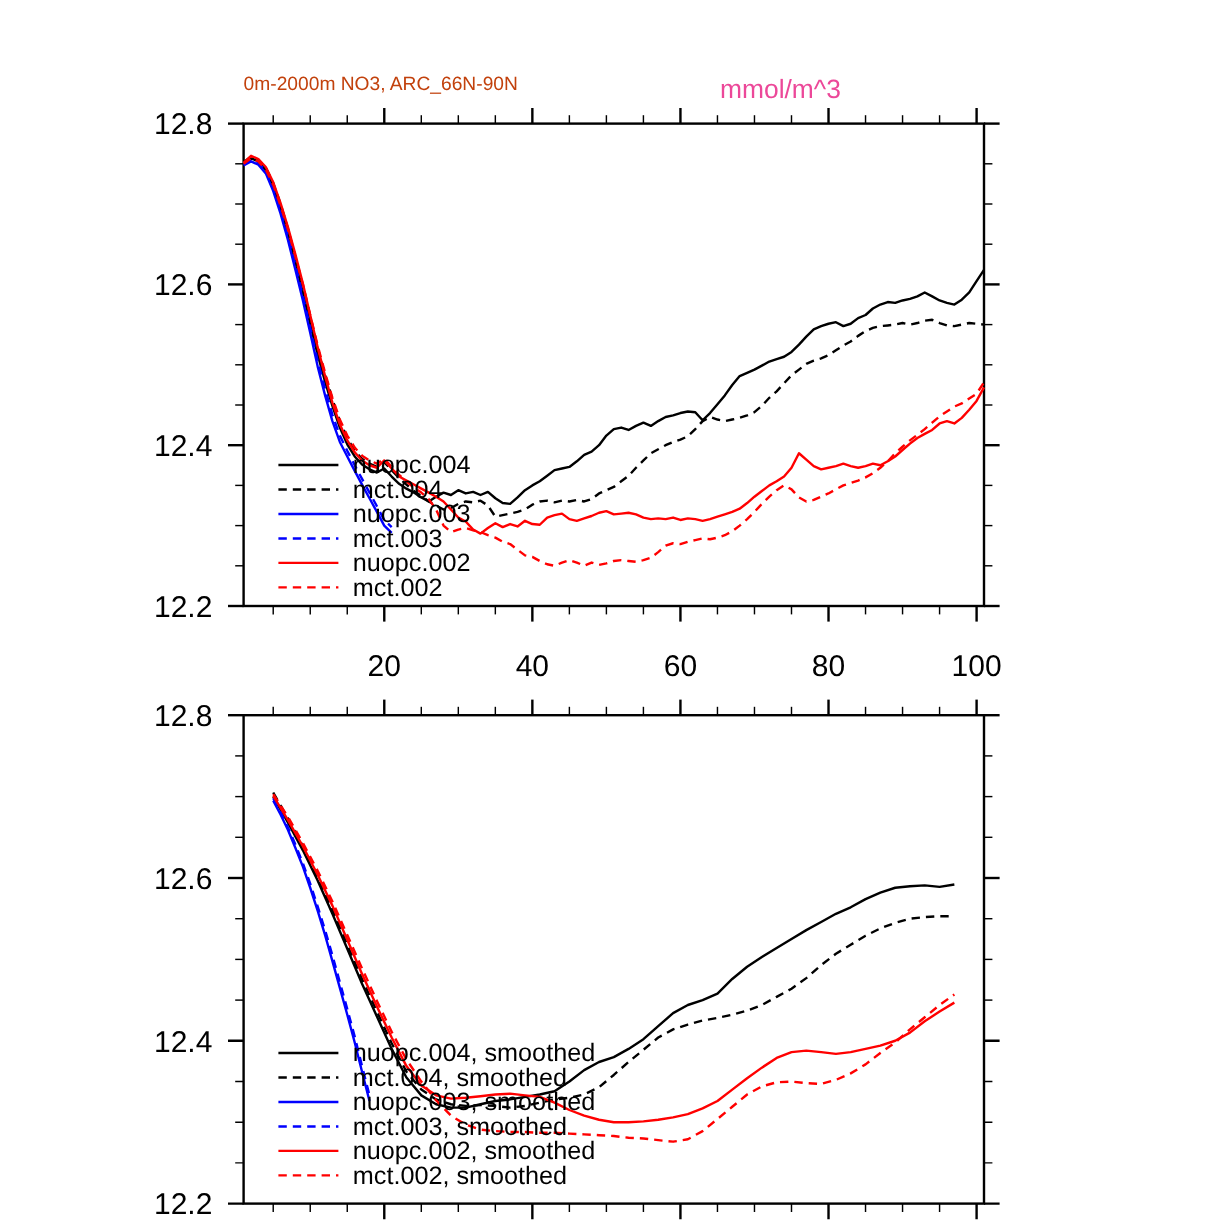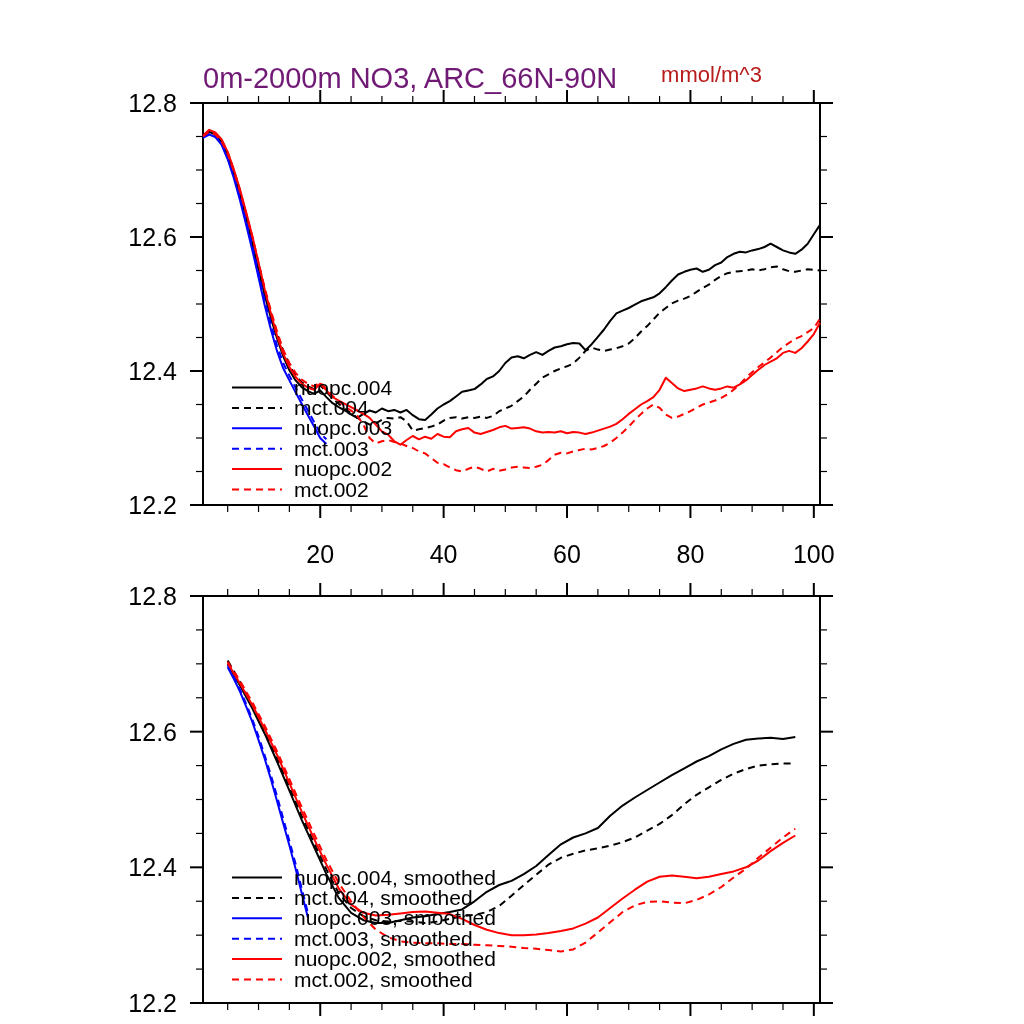--- a/index.html
+++ b/index.html
@@ -1,19 +1,19 @@
 <!DOCTYPE html>
 <html><head>
 <meta charset="utf-8">
 <style>
   html,body{margin:0;padding:0;background:#ffffff;}
   body{width:1024px;height:1024px;overflow:hidden;font-family:"Liberation Sans",sans-serif;}
   .canvas{position:relative;width:1024px;height:1024px;background:#ffffff;}
-  .chart-title{position:absolute;left:203px;top:62px;font-size:29px;color:#701a75;white-space:nowrap;}
-  .chart-units{position:absolute;left:600px;top:62px;width:223px;text-align:center;font-size:22px;color:#b91c1c;white-space:nowrap;}
+  .chart-title{position:absolute;left:203px;top:62px;font-size:16px;color:#c2410c;white-space:nowrap;}
+  .chart-units{position:absolute;left:600px;top:62px;width:223px;text-align:left;font-size:22px;color:#ec4899;white-space:nowrap;}
   svg{position:absolute;left:0;top:0;font-family:"Liberation Sans",sans-serif;}
   text{fill:#000000;}
 </style>
 </head>
 <body>
 
 <div class="canvas">
   <div class="chart-title">0m-2000m NO3, ARC_66N-90N</div>
   <div class="chart-units">mmol/m^3</div>
   <svg id="plots" width="1024" height="1024" viewBox="0 0 1024 1024">

